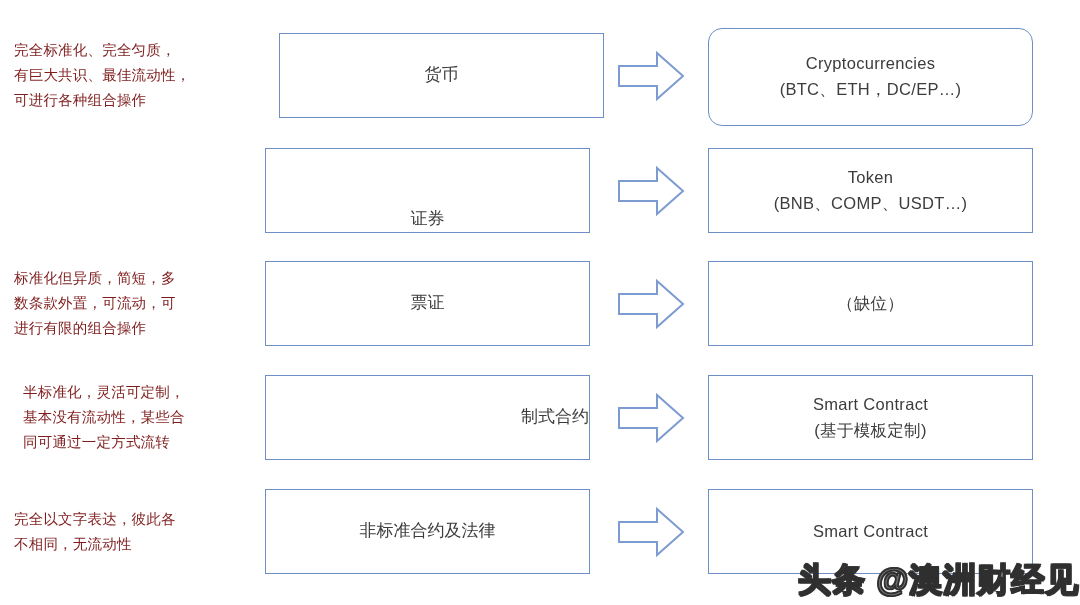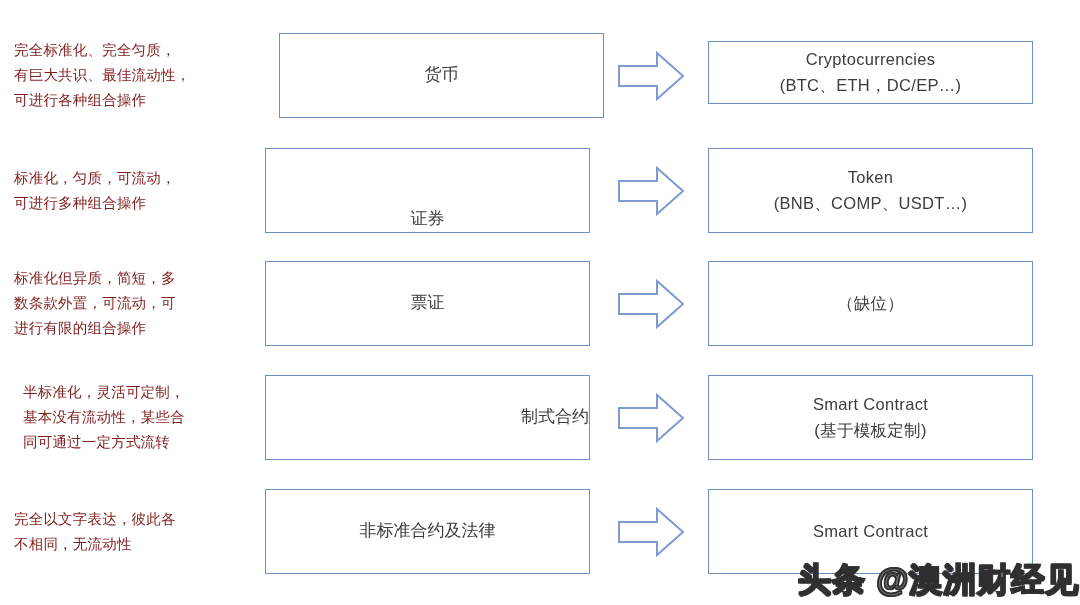--- a/index.html
+++ b/index.html
@@ -98,26 +98,24 @@
 有巨大共识、最佳流动性，
 可进行各种组合操作</div>
     <div class="box box-mid" style="top: 33px; height: 85px; margin-left: 14px;">
       <span class="box-label">货币</span>
     </div>
     <div class="arrow" style="top: 49.5px;">
       <svg viewBox="0 0 68 52" preserveAspectRatio="none" aria-hidden="true">
         <path d="M2 16 L40 16 L40 3 L66 26 L40 49 L40 36 L2 36 Z" fill="#ffffff" stroke="#7b9bd1" stroke-width="2" stroke-linejoin="miter"></path>
       </svg>
     </div>
-    <div class="box box-right" style="top: 41px; height: 63px;">
+    <div class="box box-right" style="top: 28px; height: 98px; border-radius: 14px;">
       <span class="box-label">Cryptocurrencies
 (BTC、ETH，DC/EP…)</span>
     </div>
-    <div class="desc left-align" style="top: 144px; height: 93px; display: flex; flex-direction: column; justify-content: center;">标准化，匀质，可流动，
-可进行多种组合操作</div>
     <div class="box box-mid" style="top: 148px; height: 85px; align-items: flex-end;">
       <span class="box-label">证券</span>
     </div>
     <div class="arrow" style="top: 164.5px;">
       <svg viewBox="0 0 68 52" preserveAspectRatio="none" aria-hidden="true">
         <path d="M2 16 L40 16 L40 3 L66 26 L40 49 L40 36 L2 36 Z" fill="#ffffff" stroke="#7b9bd1" stroke-width="2" stroke-linejoin="miter"></path>
       </svg>
     </div>
     <div class="box box-right" style="top: 148px; height: 85px;">
       <span class="box-label">Token

